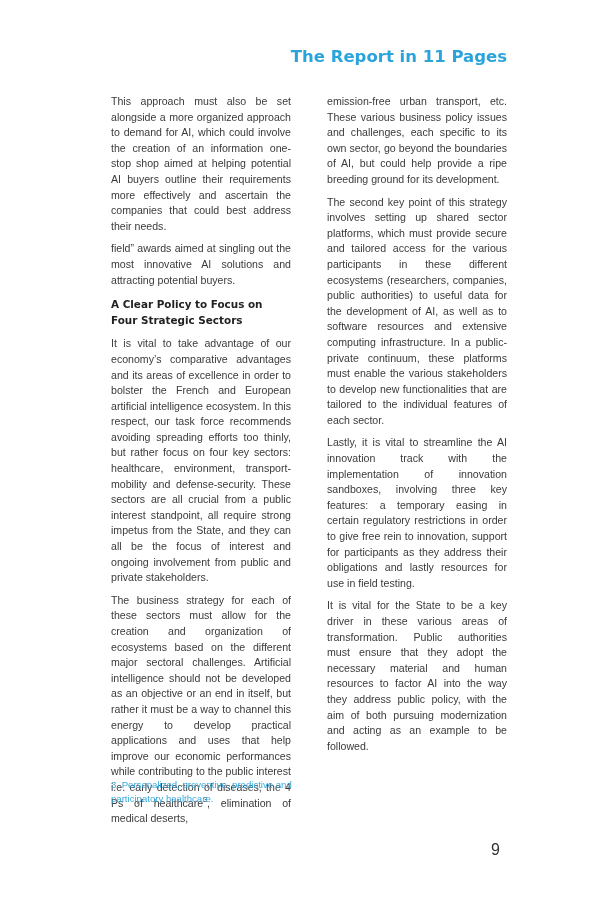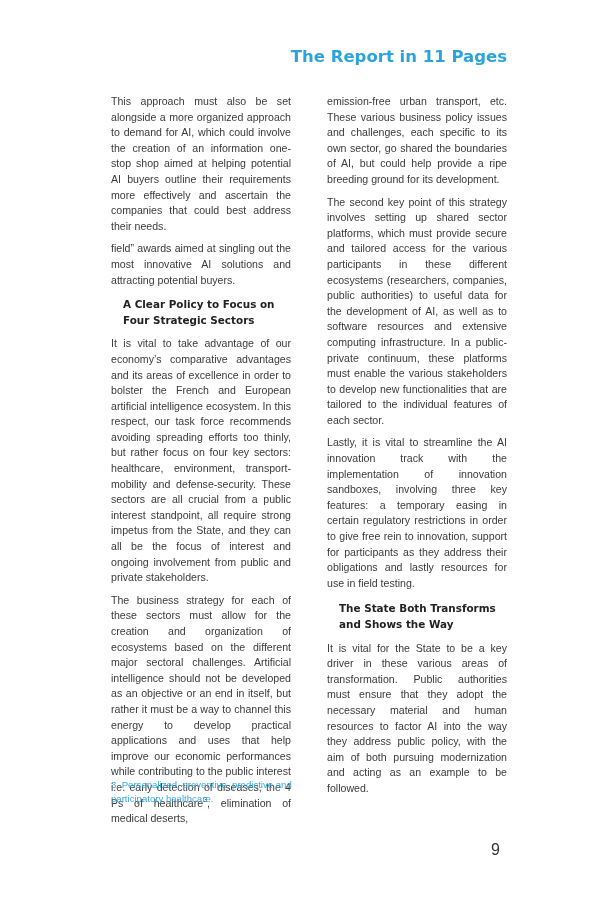--- a/index.html
+++ b/index.html
@@ -38,21 +38,21 @@
     .col-right { left: 327px; }
     .column p {
       margin: 0 0 7px 0;
     }
     .column h2 {
       font-family: "DejaVu Sans", sans-serif;
       font-size: 10.4px;
       line-height: 15.6px;
       font-weight: bold;
       color: #222222;
-      margin: 10px 0 8px 12px;
+      margin: 10px 0 8px 0;
       text-align: left;
     }
     .col-left h2 { margin-top: 9px; }
     .column sup {
       font-size: 7px;
       line-height: 0;
       vertical-align: super;
     }
     .footnote {
       position: absolute;
@@ -78,22 +78,21 @@
 
 <div class="column col-left">
   <p>This approach must also be set alongside a more organized approach to demand for AI, which could involve the creation of an information one-stop shop aimed at helping potential AI buyers outline their requirements more effectively and ascertain the companies that could best address their needs.</p>
   <p>field” awards aimed at singling out the most innovative AI solutions and attracting potential buyers.</p>
   <h2>A Clear Policy to Focus on Four Strategic Sectors</h2>
   <p>It is vital to take advantage of our economy’s comparative advantages and its areas of excellence in order to bolster the French and European artificial intelligence ecosystem. In this respect, our task force recommends avoiding spreading efforts too thinly, but rather focus on four key sectors: healthcare, environment, transport-mobility and defense-security. These sectors are all crucial from a public interest standpoint, all require strong impetus from the State, and they can all be the focus of interest and ongoing involvement from public and private stakeholders.</p>
   <p><span>The business strategy for each of these sectors must allow for the creation and organization of ecosystems based on the different major sectoral challenges. Artificial intelligence should not be developed as an objective or an end in itself, but rather it must be a way to channel this energy to develop practical applications and uses that help improve our economic performances while contributing to the public interest i.e. early detection of diseases, the 4 Ps of healthcare</span><sup>3</sup><span>, elimination of medical deserts,</span></p>
 </div>
 
 <div class="column col-right">
-  <p>emission-free urban transport, etc. These various business policy issues and challenges, each specific to its own sector, go shared the boundaries of AI, but could help provide a ripe breeding ground for its development.</p>
+  <p>emission-free urban transport, etc. These various business policy issues and challenges, each specific to its own sector, go beyond the boundaries of AI, but could help provide a ripe breeding ground for its development.</p>
   <p>The second key point of this strategy involves setting up shared sector platforms, which must provide secure and tailored access for the various participants in these different ecosystems (researchers, companies, public authorities) to useful data for the development of AI, as well as to software resources and extensive computing infrastructure. In a public-private continuum, these platforms must enable the various stakeholders to develop new functionalities that are tailored to the individual features of each sector.</p>
   <p>Lastly, it is vital to streamline the AI innovation track with the implementation of innovation sandboxes, involving three key features: a temporary easing in certain regulatory restrictions in order to give free rein to innovation, support for participants as they address their obligations and lastly resources for use in field testing.</p>
-  <h2>The State Both Transforms and Shows the Way</h2>
   <p>It is vital for the State to be a key driver in these various areas of transformation. Public authorities must ensure that they adopt the necessary material and human resources to factor AI into the way they address public policy, with the aim of both pursuing modernization and acting as an example to be followed.</p>
 </div>
 
 <div class="footnote">3. Personalized, preventive, predictive and participatory healthcare.</div>
 
 <div class="page-number">9</div>
 
 </body></html>

